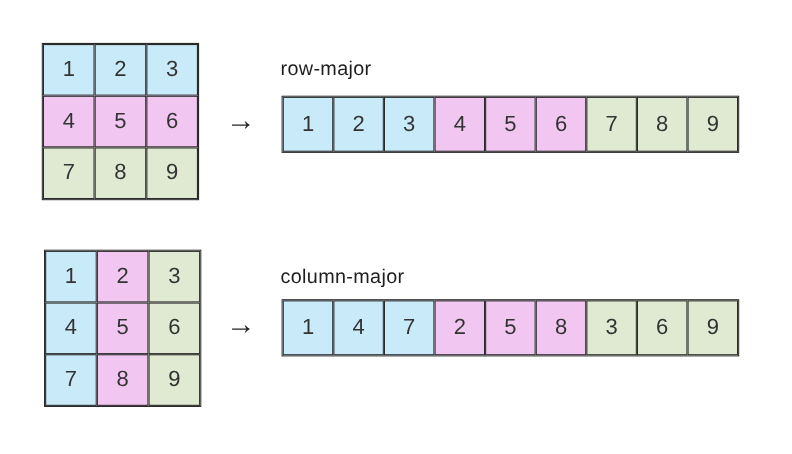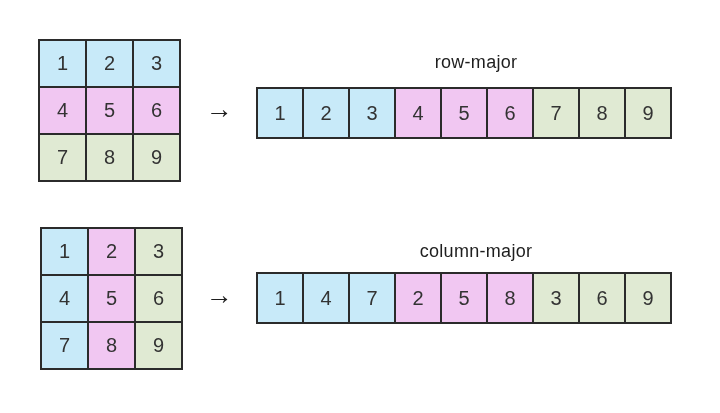--- a/index.html
+++ b/index.html
@@ -41,23 +41,23 @@
   .arrow {
     position: absolute;
     width: 32px;
     text-align: center;
     font-size: 27px;
     line-height: 26px;
     color: var(--label, #1e1e1e);
   }
   .layout-label {
     position: absolute;
-    left: 268px;
+    left: 255px;
     width: 416px;
-    text-align: center;
+    text-align: left;
     font-size: 18px;
     line-height: 22px;
     letter-spacing: 0.3px;
     color: var(--label, #1e1e1e);
   }
   #m1 { left: 38px;  top: 39px;  }
   #a1 { left: 203px; top: 96px;  }
   #l1 { top: 51px;  }
   #r1 { left: 256px; top: 87px;  }
   #m2 { left: 40px;  top: 227px; }

